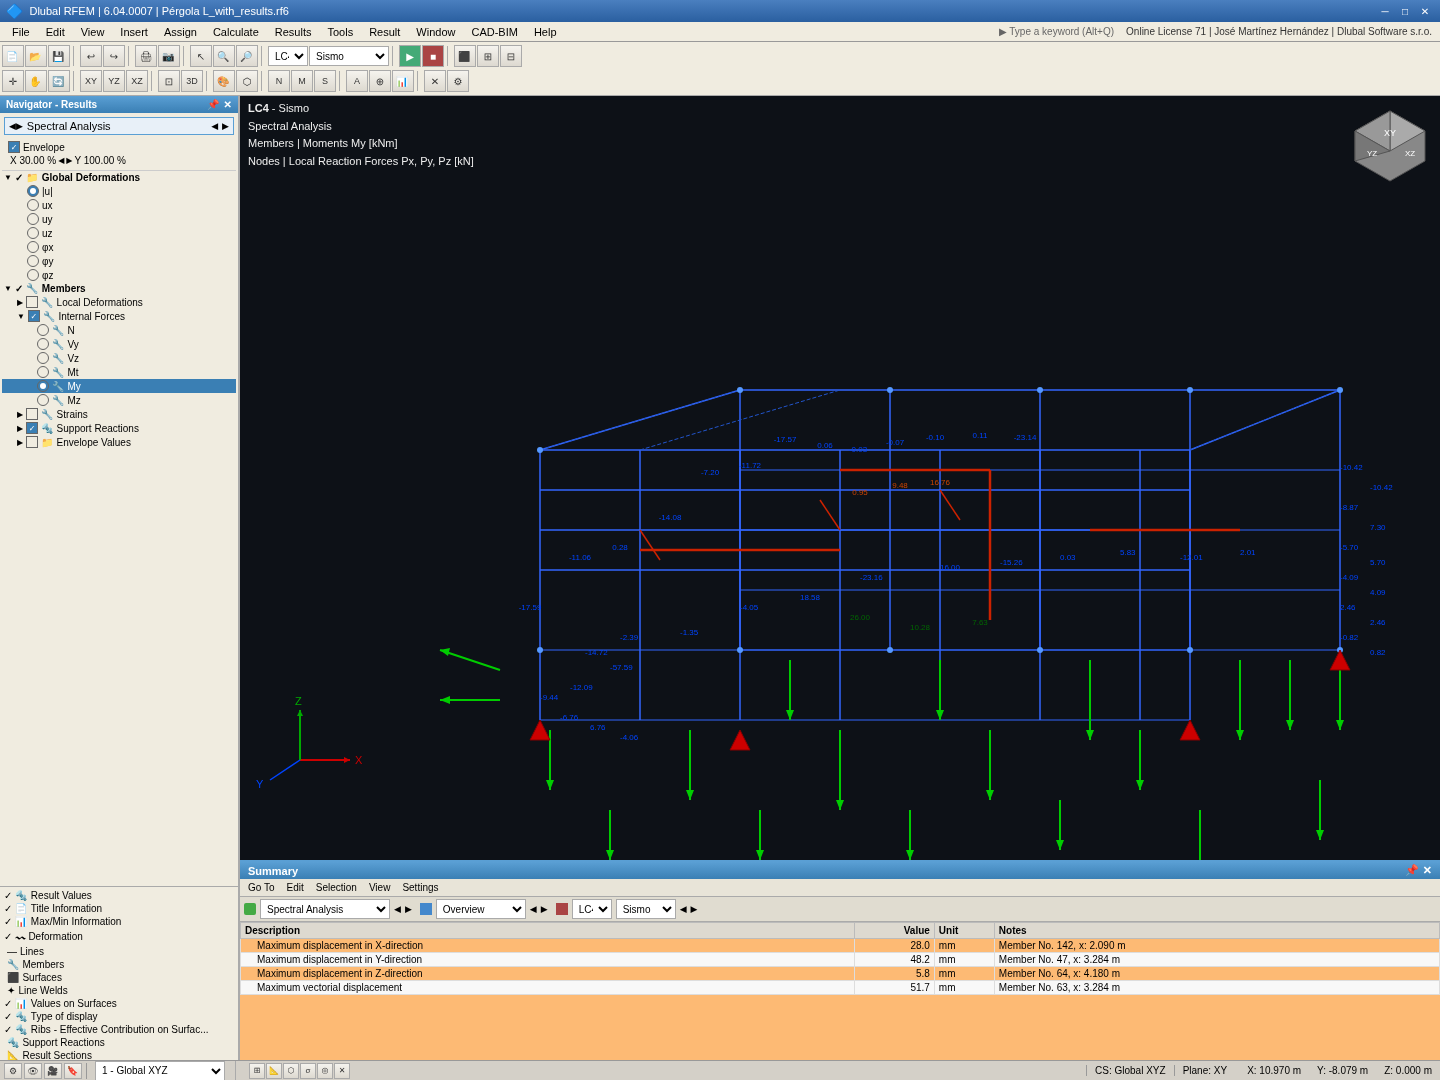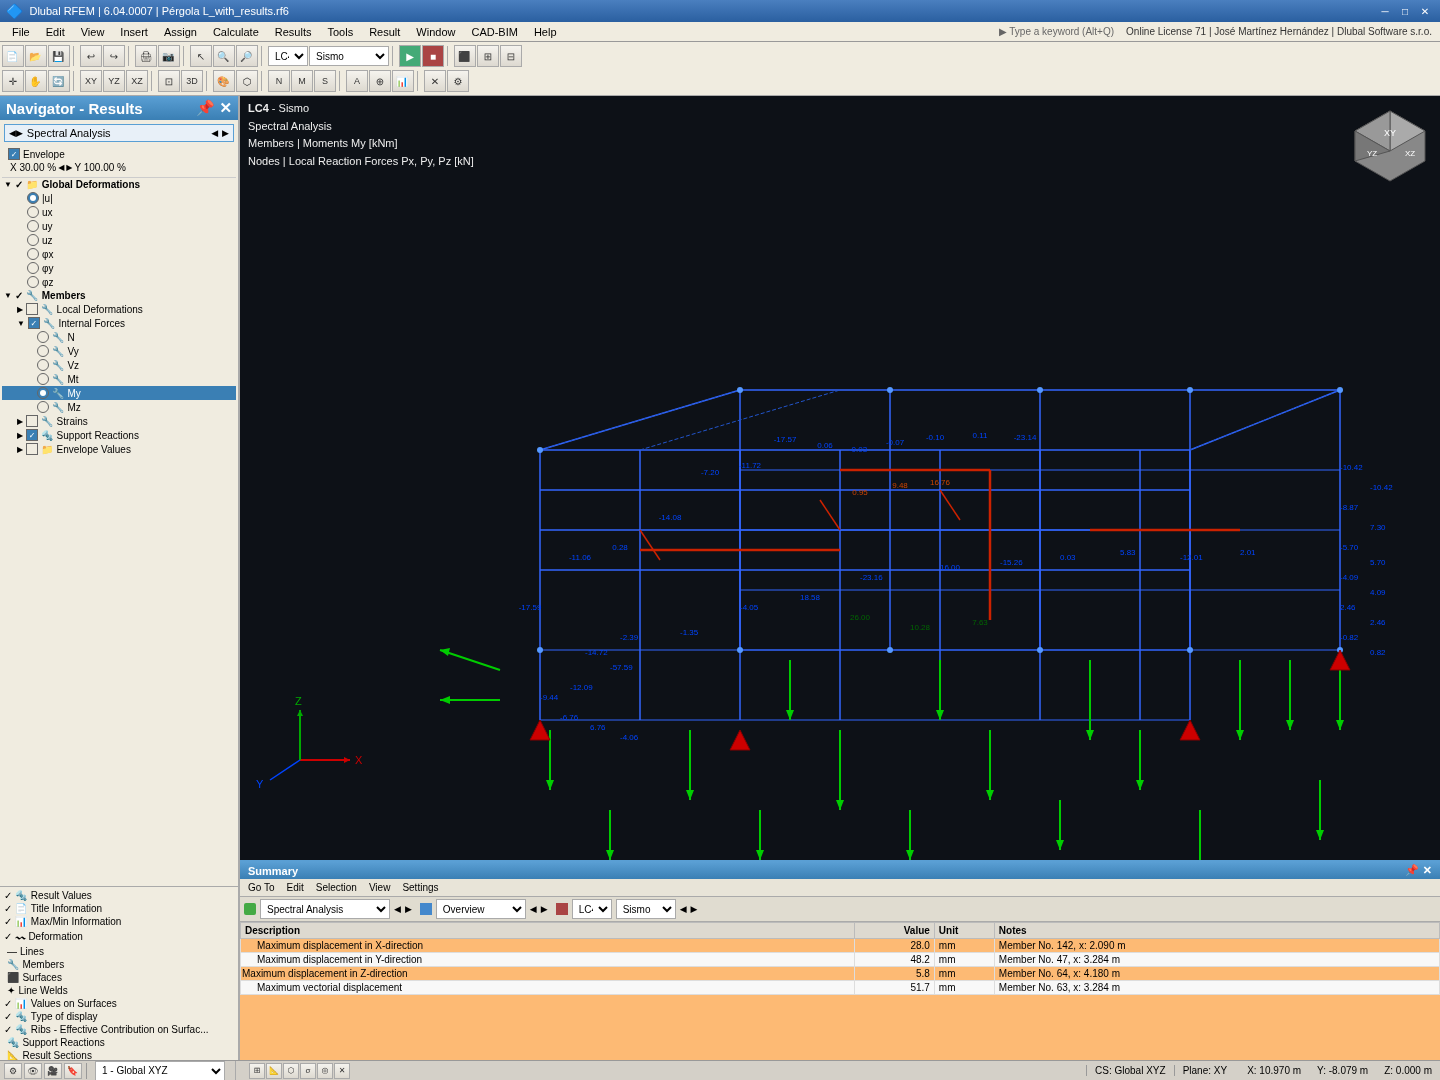--- a/index.html
+++ b/index.html
@@ -18,21 +18,21 @@
     .toolbar-row { display: flex; align-items: center; gap: 1px; height: 24px; }
     .tb-btn { width: 22px; height: 22px; background: linear-gradient(to bottom, #f5f3ee, #ddd9d0); border: 1px solid #aaa; cursor: pointer; display: flex; align-items: center; justify-content: center; font-size: 10px; color: #333; }
     .tb-sep { width: 4px; height: 20px; border-left: 1px solid #aaa; margin: 0 2px; }
     .tb-dropdown { height: 20px; font-size: 10px; background: white; border: 1px solid #aaa; padding: 0 2px; cursor: pointer; }
 
     
     #main-layout { display: flex; height: calc(1080px - 22px - 20px - 50px - 20px); }
 
     
     #navigator { width: 240px; background: #f0ece0; border-right: 2px solid #aaa; display: flex; flex-direction: column; overflow: hidden; }
-    #navigator-header { background: linear-gradient(to bottom, #5a9fd4, #3a7fb4); color: white; padding: 3px 6px; font-weight: bold; font-size: 15px; display: flex; align-items: flex-end; justify-content: space-between; }
+    #navigator-header { background: linear-gradient(to bottom, #5a9fd4, #3a7fb4); color: white; padding: 3px 6px; font-weight: bold; font-size: 10px; display: flex; align-items: flex-end; justify-content: space-between; }
     #navigator-content { flex: 1; overflow-y: auto; padding: 2px; }
 
     .nav-spectral { background: #e8f0f8; border: 1px solid #5a9fd4; margin: 2px; padding: 2px 4px; font-size: 11px; display: flex; align-items: center; gap: 4px; cursor: pointer; }
     .nav-item { display: flex; align-items: center; gap: 3px; padding: 1px 2px; cursor: pointer; font-size: 10px; }
     .nav-item.selected { background: #3a7fb4; color: white; }
     .nav-item .checkbox { width: 12px; height: 12px; border: 1px solid #666; display: inline-flex; align-items: center; justify-content: center; font-size: 8px; flex-shrink: 0; }
     .nav-item .checked { background: #3a7fb4; color: white; }
     .nav-item .radio { width: 12px; height: 12px; border: 1px solid #666; border-radius: 50%; display: inline-flex; align-items: center; justify-content: center; flex-shrink: 0; }
     .nav-item .radio-filled { background: #3a7fb4; }
     .nav-item .radio-dot { width: 6px; height: 6px; background: white; border-radius: 50%; }
@@ -638,21 +638,21 @@
           <td>mm</td>
           <td>Member No. 142, x: 2.090 m</td>
         </tr>
         <tr>
           <td style="padding-left:16px;">Maximum displacement in Y-direction</td>
           <td style="text-align:right;">48.2</td>
           <td>mm</td>
           <td>Member No. 47, x: 3.284 m</td>
         </tr>
         <tr>
-          <td style="padding-left:1px;">Maximum displacement in Z-direction</td>
+          <td style="padding-left:16px;">Maximum displacement in Z-direction</td>
           <td style="text-align:right;">5.8</td>
           <td>mm</td>
           <td>Member No. 64, x: 4.180 m</td>
         </tr>
         <tr>
           <td style="padding-left:16px;">Maximum vectorial displacement</td>
           <td style="text-align:right;">51.7</td>
           <td>mm</td>
           <td>Member No. 63, x: 3.284 m</td>
         </tr>

